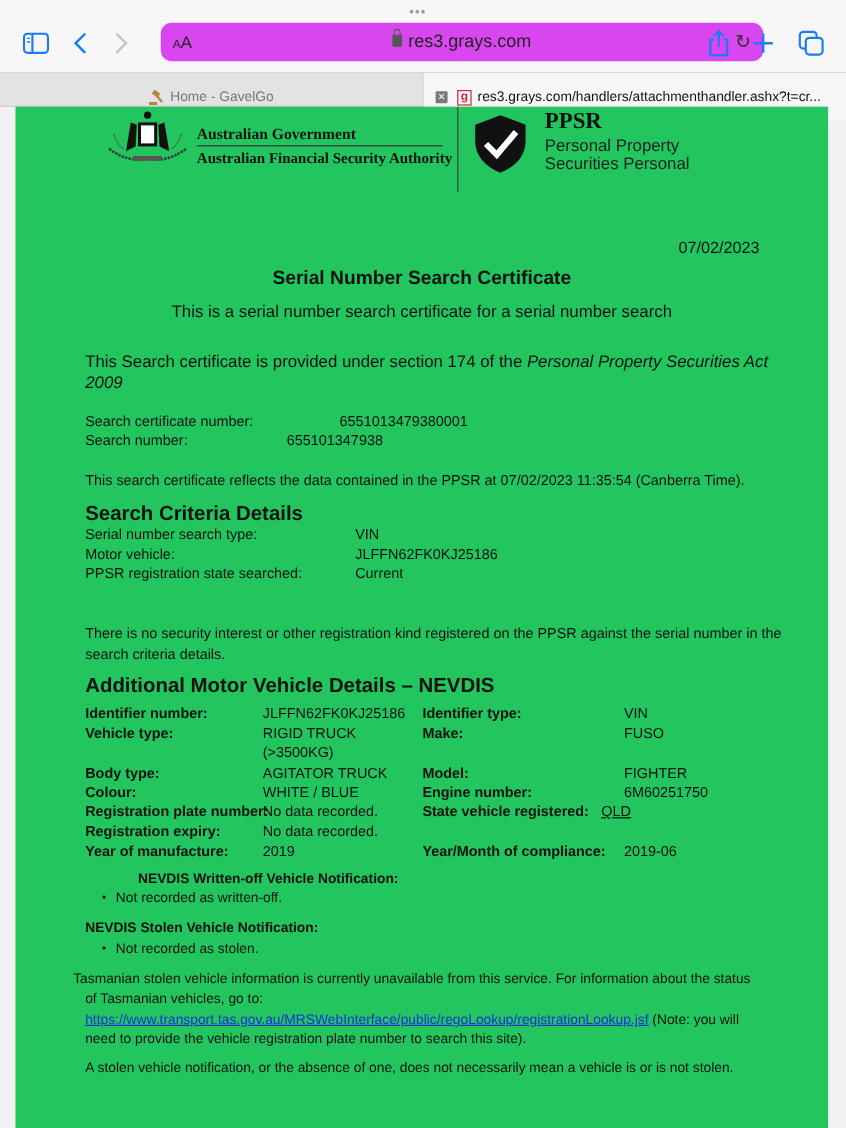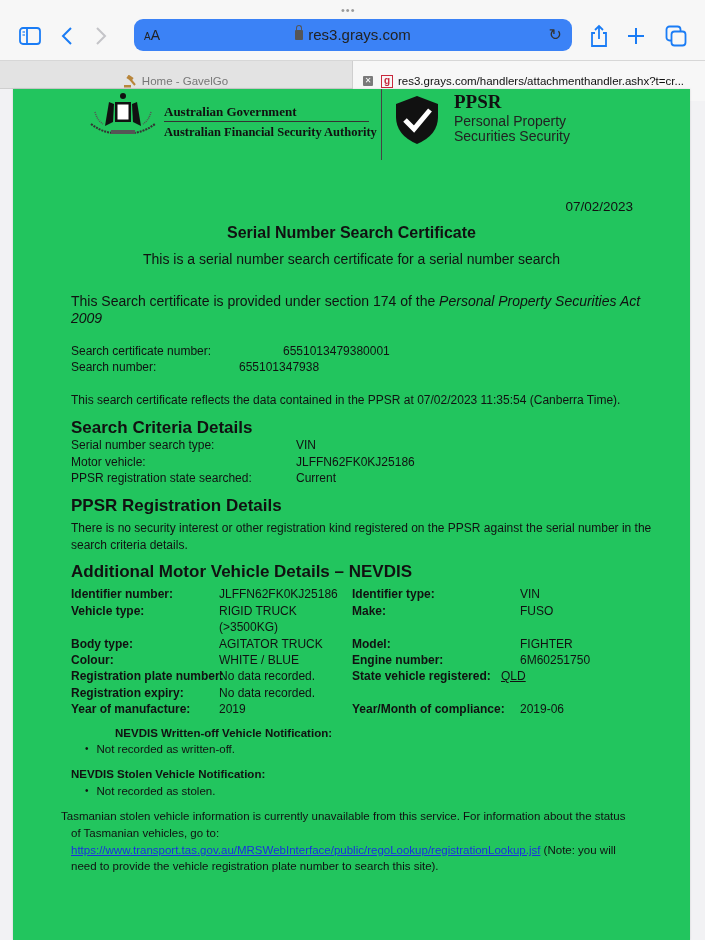--- a/index.html
+++ b/index.html
@@ -1,20 +1,20 @@
 <!DOCTYPE html>
 <html><head>
 <meta charset="utf-8">
 <style>
   * { box-sizing: border-box; margin: 0; padding: 0; }
   html, body { width: 705px; height: 940px; overflow: hidden; background: #f2f2f4; font-family: "Liberation Sans", sans-serif; color: #111; }
   .toolbar { position: absolute; left: 0; top: 0; width: 705px; height: 60px; background: #f7f7f7; }
   .dots { position: absolute; left: 341px; top: 4px; font-size: 11px; color: #9a9a9a; letter-spacing: 1px; }
   .tb-icon { position: absolute; top: 24px; height: 24px; display: flex; align-items: center; justify-content: center; color: #1a7cf5; }
-  .addr { position: absolute; left: 134px; top: 19px; width: 438px; height: 32px; background: #3b82f6; border-radius: 9px; }
+  .addr { position: absolute; left: 134px; top: 19px; width: 502px; height: 32px; background: #d946ef; border-radius: 9px; }
   .addr .aa { position: absolute; left: 10px; top: 8px; font-size: 14px; color: #222; }
   .addr .aa small { font-size: 10px; }
   .addr .url { position: absolute; left: 0; right: 0; top: 7px; text-align: center; font-size: 15px; color: #222; }
   .addr .lock { display: inline-block; width: 8px; height: 10px; background: #555; border-radius: 1px; margin-right: 5px; position: relative; top: 0px; }
   .addr .lock:before { content: ""; position: absolute; left: 1px; top: -5px; width: 4px; height: 5px; border: 1.5px solid #555; border-bottom: none; border-radius: 3px 3px 0 0; }
   .addr .reload { position: absolute; right: 10px; top: 6px; font-size: 16px; color: #333; }
   .tabs { position: absolute; left: 0; top: 60px; width: 705px; height: 29px; background: #e3e3e3; border-top: 1px solid #d7d7d7; border-bottom: 1px solid #cfcfcf; }
   .tab { position: absolute; top: 0; height: 40px; display: flex; align-items: center; font-size: 11.5px; color: #777; }
   .tab.active { background: #f7f7f7; color: #111; }
   .tab-close { display: inline-block; width: 10px; height: 10px; background: #7a7a7a; color: #fff; font-size: 8px; line-height: 10px; text-align: center; border-radius: 1px; margin-right: 8px; }
@@ -121,21 +121,21 @@
   <div class="abs gov1" style="left:151px;top:36px;font-size:12.5px;">Australian Financial Security Authority</div>
 
   <div class="abs" style="left:368px;top:0;width:1px;height:71px;background:#444;"></div>
 
   <svg class="abs" style="left:381px;top:6px;" width="46" height="50" viewBox="0 0 46 50">
     <path d="M23 1 L44 9 L44 22 Q44 40 23 49 Q2 40 2 22 L2 9 Z" fill="#111"></path>
     <polyline points="11,25 20,34 36,15" fill="none" stroke="#fff" stroke-width="5"></polyline>
   </svg>
   <div class="abs ppsr-big" style="left:441px;top:2px;">PPSR</div>
   <div class="abs ppsr-sub" style="left:441px;top:25px;">Personal Property</div>
-  <div class="abs ppsr-sub" style="left:441px;top:40px;">Securities Security</div>
+  <div class="abs ppsr-sub" style="left:441px;top:40px;">Securities Personal</div>
 
   <div class="abs t14" style="right:57px;top:110px;">07/02/2023</div>
   <div class="abs" style="left:0;width:677px;top:135px;text-align:center;font-weight:bold;font-size:16px;">Serial Number Search Certificate</div>
   <div class="abs" style="left:0;width:677px;top:162px;text-align:center;font-size:14px;">This is a serial number search certificate for a serial number search</div>
 
   <div class="abs" style="left:58px;top:204px;width:580px;font-size:14px;line-height:17px;">
     <span>This Search certificate is provided under section 174 of the </span><i>Personal Property Securities Act</i><br>
     <i>2009</i>
   </div>
 
@@ -147,21 +147,20 @@
   <div class="abs t13" style="left:58px;top:304px;">This search certificate reflects the data contained in the PPSR at 07/02/2023 11:35:54 (Canberra Time).</div>
 
   <div class="abs h" style="left:58px;top:329px;">Search Criteria Details</div>
   <div class="abs t13" style="left:58px;top:349px;">Serial number search type:</div>
   <div class="abs t13" style="left:283px;top:349px;">VIN</div>
   <div class="abs t13" style="left:58px;top:366px;">Motor vehicle:</div>
   <div class="abs t13" style="left:283px;top:366px;">JLFFN62FK0KJ25186</div>
   <div class="abs t13" style="left:58px;top:382px;">PPSR registration state searched:</div>
   <div class="abs t13" style="left:283px;top:382px;">Current</div>
 
-  <div class="abs h" style="left:58px;top:407px;">PPSR Registration Details</div>
   <div class="abs t13" style="left:58px;top:432px;">There is no security interest or other registration kind registered on the PPSR against the serial number in the</div>
   <div class="abs t13" style="left:58px;top:449px;">search criteria details.</div>
 
   <div class="abs h" style="left:58px;top:473px;">Additional Motor Vehicle Details – NEVDIS</div>
 
   <div class="abs t13 b" style="left:58px;top:498px;">Identifier number:</div>
   <div class="abs t13" style="left:206px;top:498px;">JLFFN62FK0KJ25186</div>
   <div class="abs t13 b" style="left:58px;top:515px;">Vehicle type:</div>
   <div class="abs t13" style="left:206px;top:515px;">RIGID TRUCK</div>
   <div class="abs t13" style="left:206px;top:531px;">(&gt;3500KG)</div>
@@ -197,13 +196,14 @@
   <ul class="abs bul t13" style="left:72px;top:696px;font-size:11.5px;">
     <li>Not recorded as stolen.</li>
   </ul>
 
   <div class="abs t13" style="left:48px;top:721px;font-size:11.5px;">Tasmanian stolen vehicle information is currently unavailable from this service. For information about the status</div>
   <div class="abs t13" style="left:58px;top:738px;font-size:11.5px;">of Tasmanian vehicles, go to:</div>
   <div class="abs t13" style="left:58px;top:755px;font-size:11.5px;white-space:nowrap;">
     <a class="link">https://www.transport.tas.gov.au/MRSWebInterface/public/regoLookup/registrationLookup.jsf</a><span> (Note: you will</span>
   </div>
   <div class="abs t13" style="left:58px;top:771px;font-size:11.5px;">need to provide the vehicle registration plate number to search this site).</div>
+  <div class="abs t13" style="left:58px;top:795px;font-size:11.5px;">A stolen vehicle notification, or the absence of one, does not necessarily mean a vehicle is or is not stolen.</div>
 </div>
 
 </body></html>

